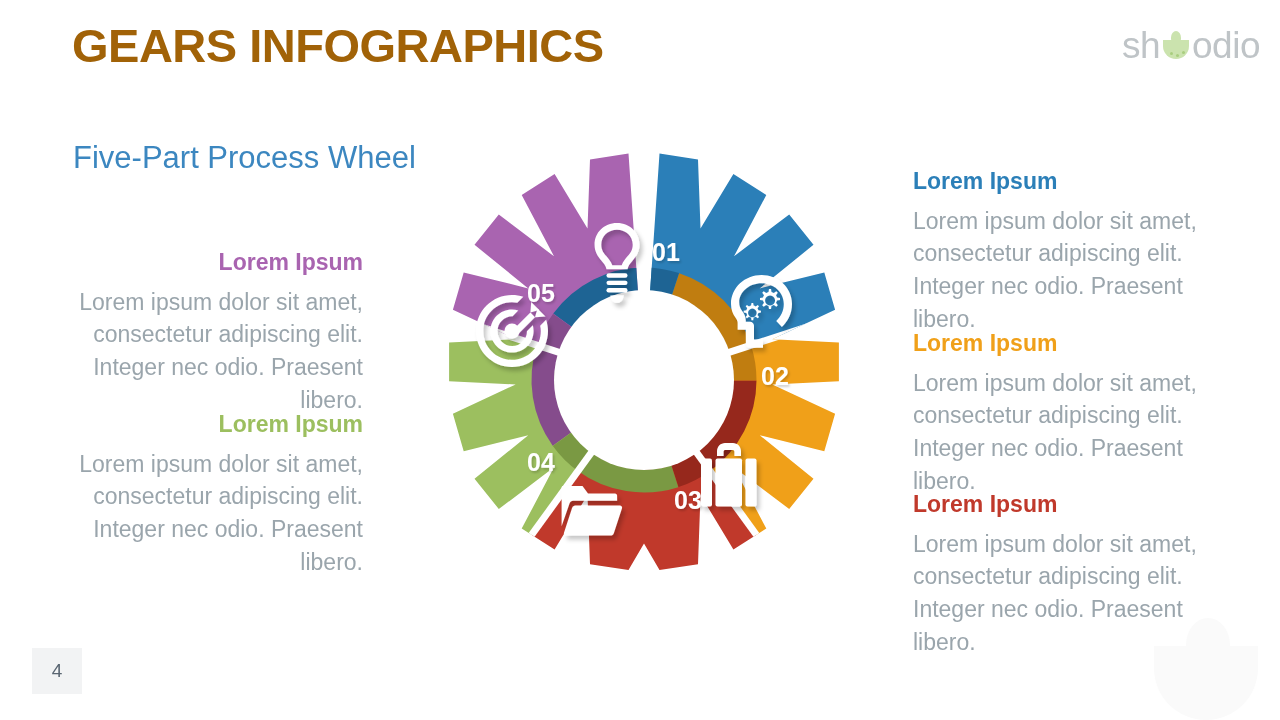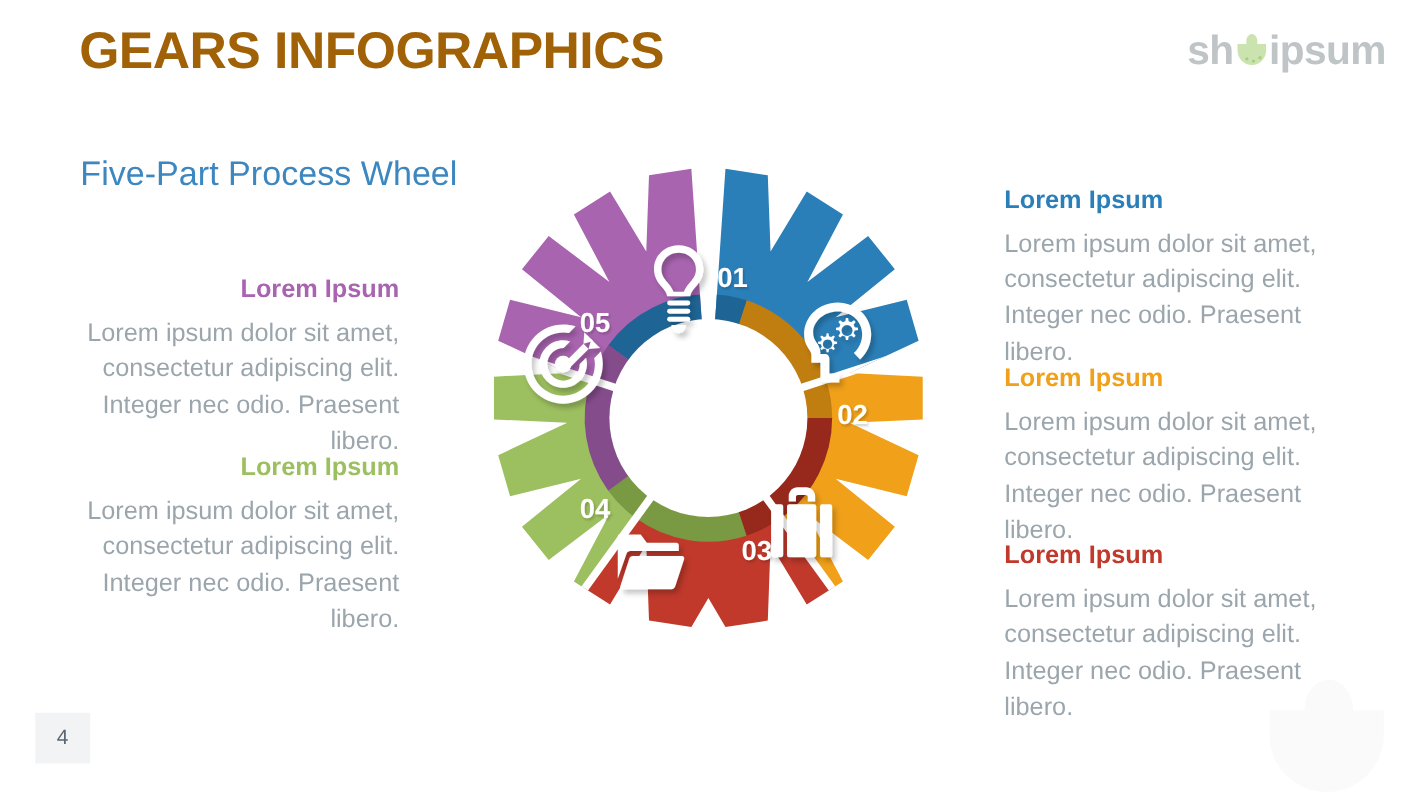--- a/index.html
+++ b/index.html
@@ -47,21 +47,21 @@
     top: 22px;
     height: 46px;
     display: flex;
     align-items: center;
   }
   #logo .logo-text {
     font-size: 37px;
     color: #BFC4C7;
     letter-spacing: -0.5px;
     line-height: 1;
-    font-weight: bold;
+    font-weight: normal;
   }
   #logo .logo-mark {
     width: 30px;
     height: 34px;
     position: relative;
     display: inline-block;
     margin: 0 1px;
   }
   #logo .logo-mark .bowl {
     position: absolute;
@@ -183,21 +183,21 @@
 
 <div id="slide-title">GEARS INFOGRAPHICS</div>
 <div id="slide-subtitle">Five-Part Process Wheel</div>
 
 <div id="logo">
   <span class="logo-text">sh</span>
   <span class="logo-mark">
     <span class="seed"></span>
     <span class="bowl"></span>
   </span>
-  <span class="logo-text">ipsum</span>
+  <span class="logo-text">odio</span>
 </div>
 
 <div id="watermark">
   <span class="wm-seed"></span>
   <span class="wm-bowl"></span>
 </div>
 
 <div id="page-number">4</div>
 
 <div class="text-block left" id="block-05">

